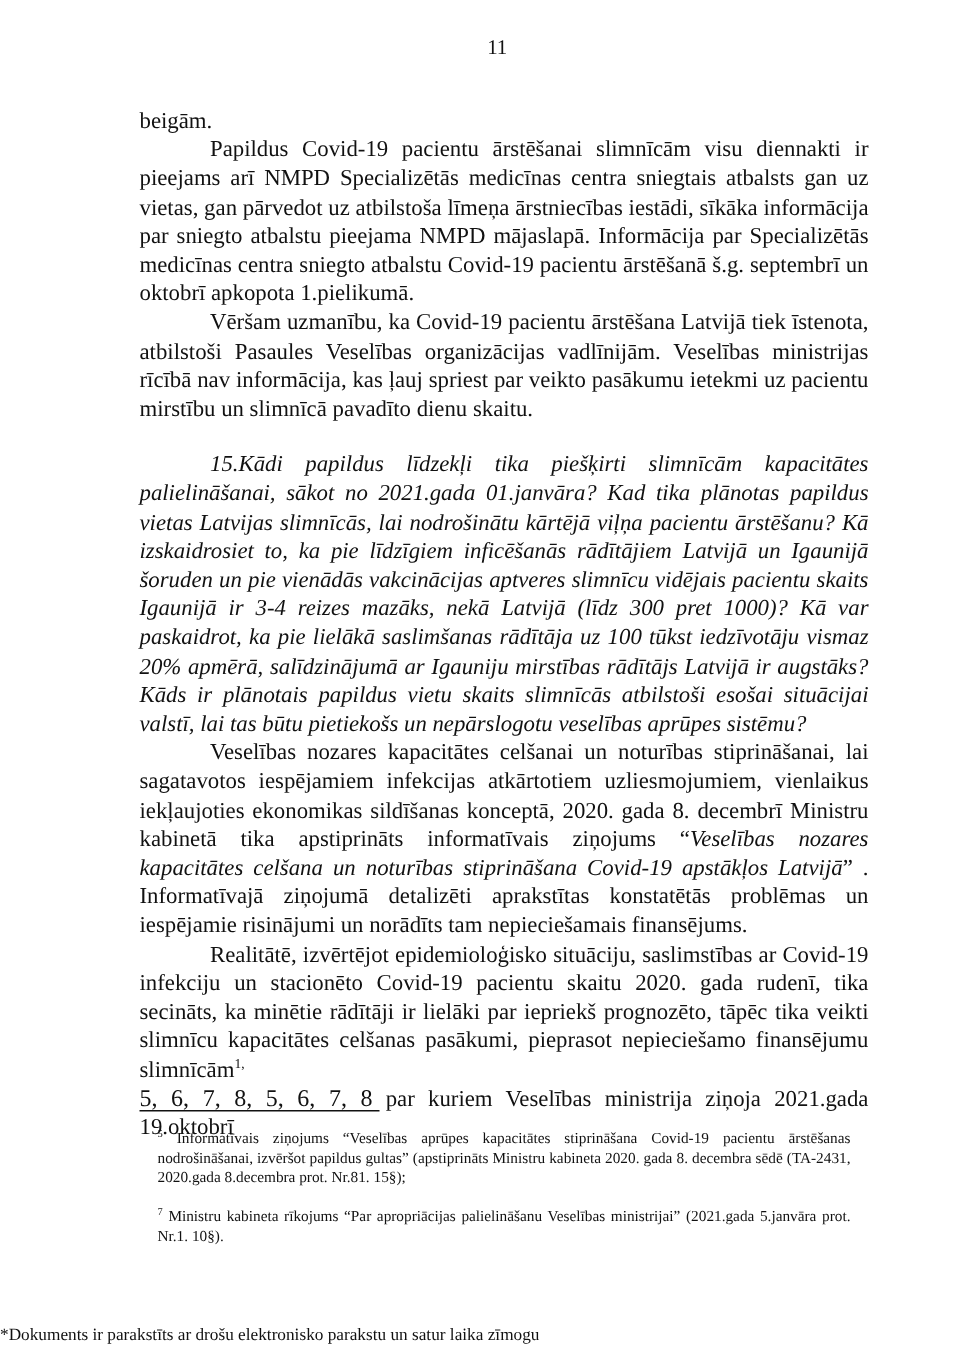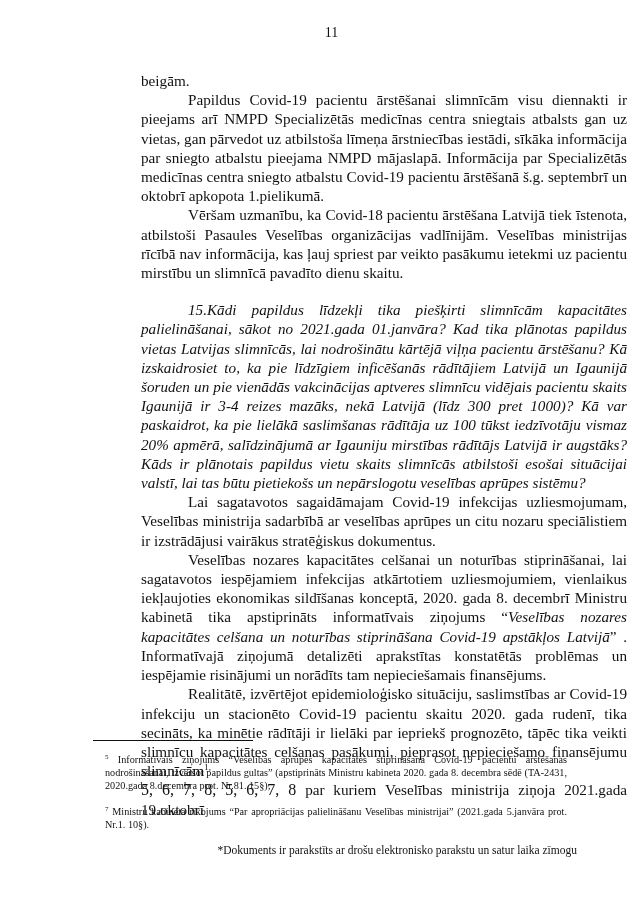--- a/index.html
+++ b/index.html
@@ -1,47 +1,46 @@
 <!DOCTYPE html>
 <html><head>
 <meta charset="utf-8">
 <style>
   html, body { margin: 0; padding: 0; background: #ffffff; }
   body { width: 643px; height: 910px; position: relative; overflow: hidden;
          font-family: "Liberation Serif", "DejaVu Serif", serif; color: #111; }
   .page-number { position: absolute; top: 25px; left: 0; width: 643px; text-align: center;
                  font-size: 14px; margin-left: 10px; }
   .body-text { position: absolute; top: 71px; left: 93px; width: 486px;
-               font-size: 15.2px; line-height: 19.2px; text-align: justify; margin-left: 48px; }
+               font-size: 15.2px; line-height: 19.2px; text-align: justify; }
   .body-text p { margin: 0; }
   .indent { text-indent: 47px; }
   .gap { margin-top: 18px !important; }
   .q { font-style: italic; }
   .q b { font-weight: normal; }
   sup { font-size: 9px; line-height: 0; vertical-align: 6px; }
   .supline { font-size: 16px; }
   .footnotes { position: absolute; top: 740px; left: 93px; width: 486px;
                font-size: 10.2px; line-height: 13.2px; text-align: justify; }
   .fn-rule { width: 160px; height: 1px; background: #111; margin-bottom: 6px; }
   .footnotes p { margin: 12px; }
   .footnotes sup { font-size: 7px; vertical-align: 4px; }
-  .signature { position: absolute; top: 844px; left: 0; width: 577px; text-align: right;
+  .signature { position: absolute; top: 884px; left: 0; width: 577px; text-align: left;
                font-size: 11.5px; }
 </style>
 </head>
 <body>
 
 <div class="page-number">11</div>
 
 <div class="body-text">
   <p>beigām.</p>
   <p class="indent">Papildus Covid-19 pacientu ārstēšanai slimnīcām visu diennakti ir pieejams arī NMPD Specializētās medicīnas centra sniegtais atbalsts gan uz vietas, gan pārvedot uz atbilstoša līmeņa ārstniecības iestādi, sīkāka informācija par sniegto atbalstu pieejama NMPD mājaslapā.  Informācija par Specializētās medicīnas centra sniegto atbalstu Covid-19 pacientu ārstēšanā š.g. septembrī un oktobrī apkopota 1.pielikumā.</p>
-  <p class="indent">Vēršam uzmanību, ka Covid-18 pacientu ārstēšana Latvijā tiek īstenota, atbilstoši Pasaules Veselības organizācijas vadlīnijām. Veselības ministrijas rīcībā nav informācija, kas ļauj spriest par veikto pasākumu ietekmi uz pacientu mirstību un slimnīcā pavadīto dienu skaitu.</p>
+  <p class="indent">Vēršam uzmanību, ka Covid-19 pacientu ārstēšana Latvijā tiek īstenota, atbilstoši Pasaules Veselības organizācijas vadlīnijām. Veselības ministrijas rīcībā nav informācija, kas ļauj spriest par veikto pasākumu ietekmi uz pacientu mirstību un slimnīcā pavadīto dienu skaitu.</p>
   <p class="indent q gap"><b>15.</b><span>Kādi papildus līdzekļi tika piešķirti slimnīcām kapacitātes palielināšanai, sākot no 2021.gada 01.janvāra? Kad tika plānotas papildus vietas Latvijas slimnīcās, lai nodrošinātu kārtējā viļņa pacientu ārstēšanu? Kā izskaidrosiet to, ka pie līdzīgiem inficēšanās rādītājiem Latvijā un Igaunijā šoruden un pie vienādās vakcinācijas aptveres slimnīcu vidējais pacientu skaits Igaunijā ir 3-4 reizes mazāks, nekā Latvijā (līdz 300 pret 1000)? Kā var paskaidrot, ka pie lielākā saslimšanas rādītāja uz 100 tūkst iedzīvotāju vismaz 20% apmērā, salīdzinājumā ar Igauniju mirstības rādītājs Latvijā ir augstāks? Kāds ir plānotais papildus vietu skaits slimnīcās atbilstoši esošai situācijai valstī, lai tas būtu pietiekošs un nepārslogotu veselības aprūpes sistēmu?</span></p>
-  <p class="indent">Lai sagatavotos sagaidāmajam Covid-19 infekcijas uzliesmojumam, Veselības ministrija sadarbībā ar veselības aprūpes un citu nozaru speciālistiem ir izstrādājusi vairākus stratēģiskus dokumentus.</p>
   <p class="indent"><span>Veselības nozares kapacitātes celšanai un noturības stiprināšanai, lai sagatavotos iespējamiem infekcijas atkārtotiem uzliesmojumiem, vienlaikus iekļaujoties ekonomikas sildīšanas konceptā, 2020. gada 8. decembrī Ministru kabinetā tika apstiprināts informatīvais ziņojums “</span><i>Veselības nozares kapacitātes celšana un noturības stiprināšana Covid-19 apstākļos Latvijā</i><span>” . Informatīvajā ziņojumā detalizēti aprakstītas konstatētās problēmas un iespējamie risinājumi un norādīts tam nepieciešamais finansējums.</span></p>
   <p class="indent"><span>Realitātē, izvērtējot epidemioloģisko situāciju, saslimstības ar Covid-19 infekciju un stacionēto Covid-19 pacientu skaitu 2020. gada rudenī, tika secināts, ka minētie rādītāji ir lielāki par iepriekš prognozēto, tāpēc tika veikti slimnīcu kapacitātes celšanas pasākumi, pieprasot nepieciešamo finansējumu slimnīcām</span><sup>1,</sup><br><span class="supline">5, 6, 7, 8, 5, 6, 7, 8</span><span> par kuriem Veselības ministrija ziņoja 2021.gada 19.oktobrī</span></p>
 </div>
 
 <div class="footnotes">
   <div class="fn-rule"></div>
   <p><sup>5</sup><span> Informatīvais ziņojums “Veselības aprūpes kapacitātes stiprināšana Covid-19 pacientu ārstēšanas nodrošināšanai, izvēršot papildus gultas” (apstiprināts Ministru kabineta 2020. gada 8. decembra sēdē (TA-2431, 2020.gada 8.decembra prot. Nr.81. 15§);</span></p>
   <p><sup>7</sup><span> Ministru kabineta rīkojums “Par apropriācijas palielināšanu Veselības ministrijai” (2021.gada 5.janvāra prot. Nr.1. 10§).</span></p>
 </div>
 

